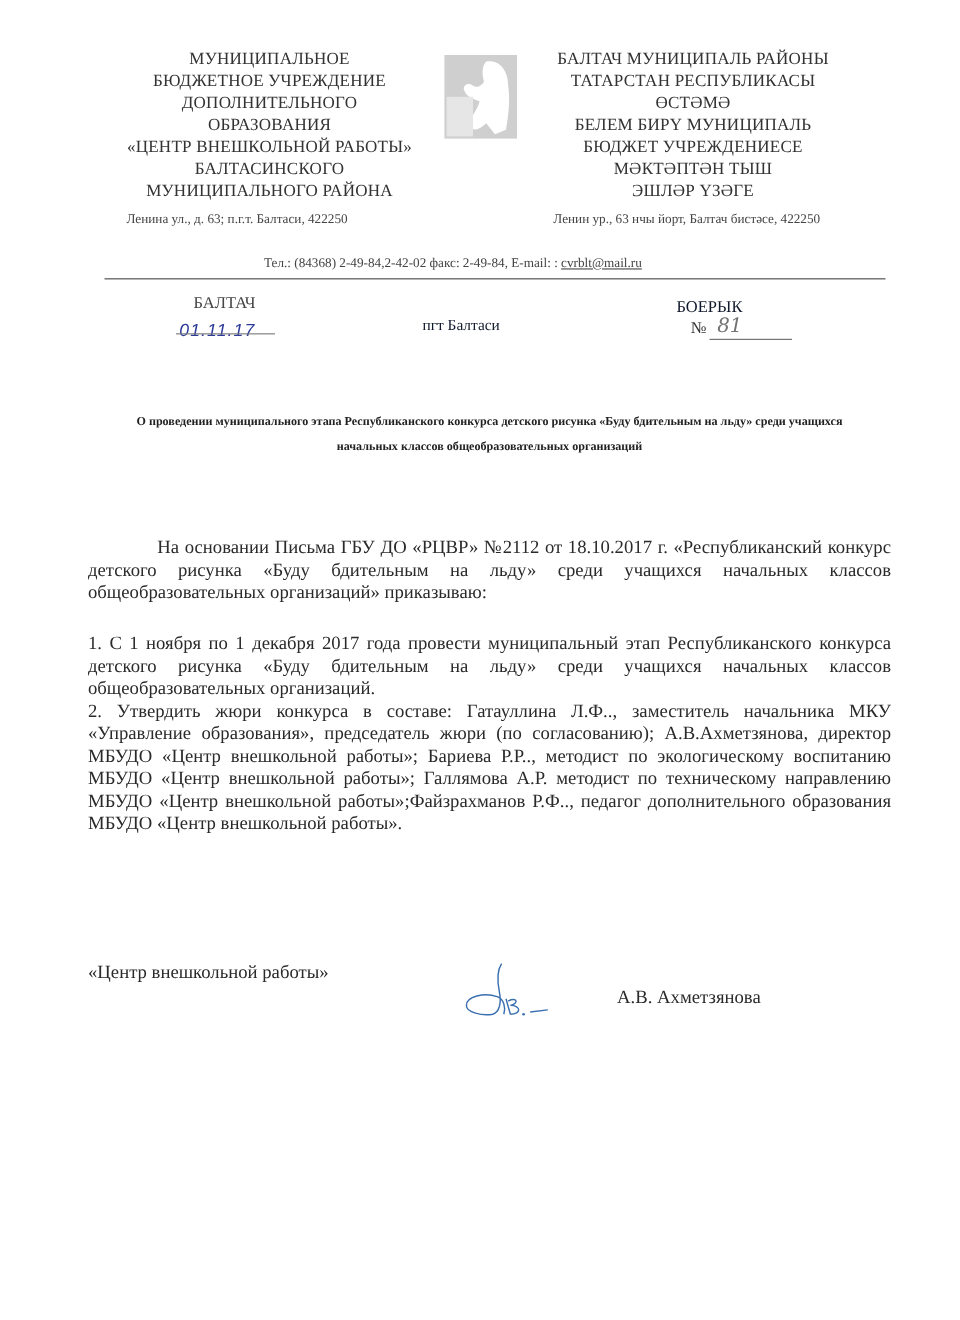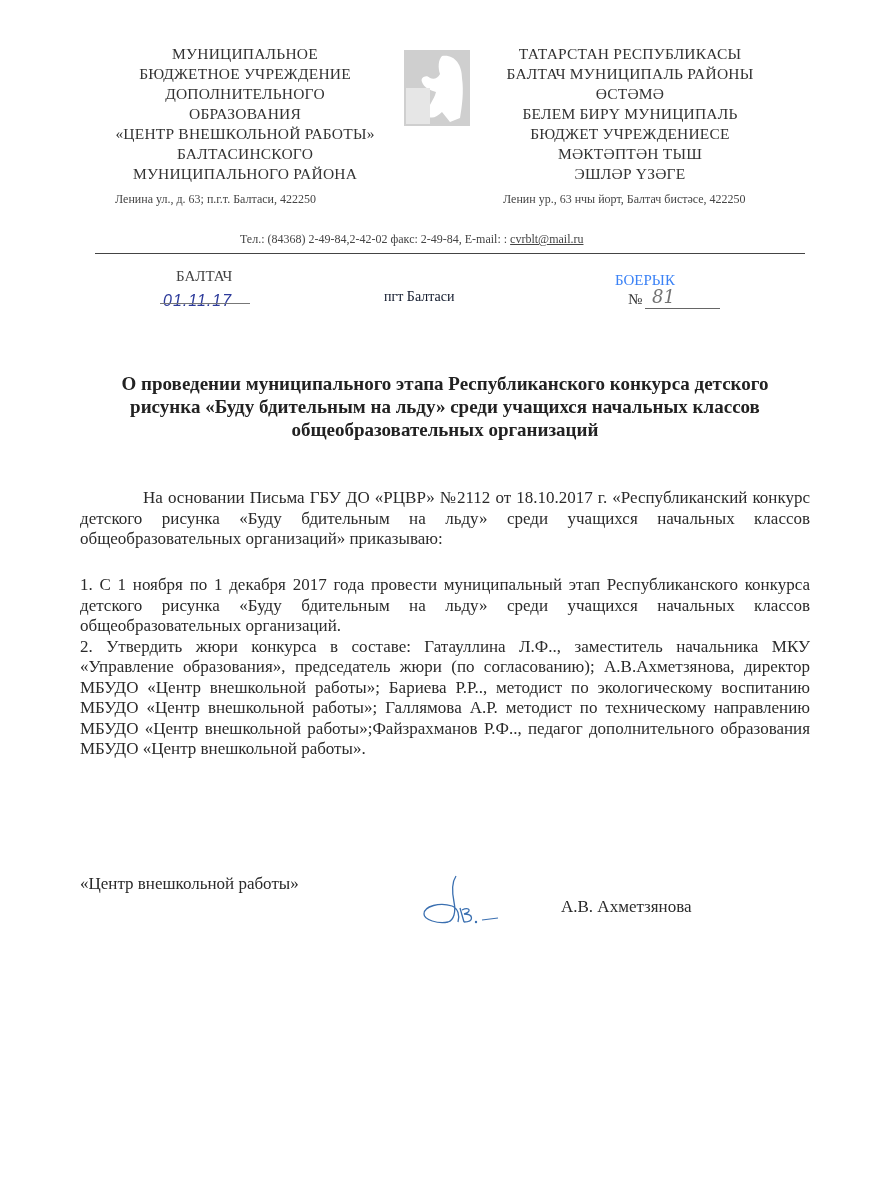--- a/index.html
+++ b/index.html
@@ -20,27 +20,27 @@
   .addr-left { left: 104px; }
   .addr-right { left: 492px; }
   .contacts { left: 240px; top: 232px; font-size: 12px; color: #444; }
   .contacts .email { text-decoration: underline; }
   .rule { left: 95px; top: 253px; width: 710px; height: 0; border-top: 1.3px solid #444; }
   .logo { left: 402px; top: 48px; width: 70px; height: 80px; }
   .prikaz-label { left: 176px; top: 268px; font-size: 15px; color: #444; }
   .prikaz-date { left: 163px; top: 292px; font-size: 16px; font-style: italic; color: #2c3a9a; font-family: Liberation Sans, sans-serif; letter-spacing: 1px; }
   .prikaz-underline { left: 160px; top: 303px; width: 90px; border-top: 1px solid #777; }
   .place { left: 384px; top: 289px; font-size: 14px; color: #0f172a; }
-  .boer-label { left: 615px; top: 272px; font-size: 15px; color: #3b82f6; }
+  .boer-label { left: 615px; top: 272px; font-size: 15px; color: #0f172a; }
   .boer-num-label { left: 628px; top: 291px; font-size: 15px; color: #333; }
   .boer-num { left: 652px; top: 286px; font-size: 18px; font-style: italic; color: #737373; font-family: "DejaVu Serif", serif; }
   .boer-underline { left: 645px; top: 308px; width: 75px; border-top: 1px solid #666; }
   .title {
     left: 95px; top: 372px; width: 700px; text-align: center;
-    font-weight: bold; font-size: 19px; line-height: 23px; color: #222;
+    font-weight: bold; font-size: 11px; line-height: 23px; color: #222;
   }
   .body-text {
     left: 80px; width: 730px; font-size: 17px; line-height: 20.5px; color: #2a2a2a; text-align: justify;
   }
   .p-intro { top: 488px; text-indent: 63px; }
   .p-items { top: 575px; }
   .p-items p { margin: 0; }
   .signer-title { left: 80px; top: 873px; font-size: 17px; line-height: 21px; color: #2a2a2a; }
   .signature { left: 418px; top: 872px; width: 100px; height: 60px; }
   .signer-name { left: 561px; top: 897px; font-size: 17px; color: #2a2a2a; }
@@ -60,22 +60,22 @@
 
 <div class="abs logo">
   <svg width="70" height="80" viewBox="0 0 70 80">
     <rect x="2" y="2" width="66" height="76" fill="#cfcfcf"></rect>
     <path d="M40 8 C52 6 60 16 60 30 C62 44 60 58 58 70 L48 74 L40 64 C34 70 28 72 24 66 C26 58 32 52 34 44 C28 42 22 40 20 34 C18 30 24 26 28 30 C32 32 36 30 38 26 C36 20 36 12 40 8 Z" fill="#ffffff"></path>
     <rect x="4" y="40" width="24" height="36" fill="#e6e6e6"></rect>
   </svg>
 </div>
 
 <div class="abs hdr-right">
+  <div>БАЛТАЧ МУНИЦИПАЛЬ РАЙОНЫ</div>
   <div>ТАТАРСТАН РЕСПУБЛИКАСЫ</div>
-  <div>БАЛТАЧ МУНИЦИПАЛЬ РАЙОНЫ</div>
   <div>ӨСТӘМӘ</div>
   <div>БЕЛЕМ БИРҮ МУНИЦИПАЛЬ</div>
   <div>БЮДЖЕТ УЧРЕЖДЕНИЕСЕ</div>
   <div>МӘКТӘПТӘН ТЫШ</div>
   <div>ЭШЛӘР ҮЗӘГЕ</div>
 </div>
 
 <div class="abs addr addr-left">Ленина ул., д. 63; п.г.т. Балтаси, 422250</div>
 <div class="abs addr addr-right">Ленин ур., 63 нчы йорт, Балтач бистәсе, 422250</div>
 

